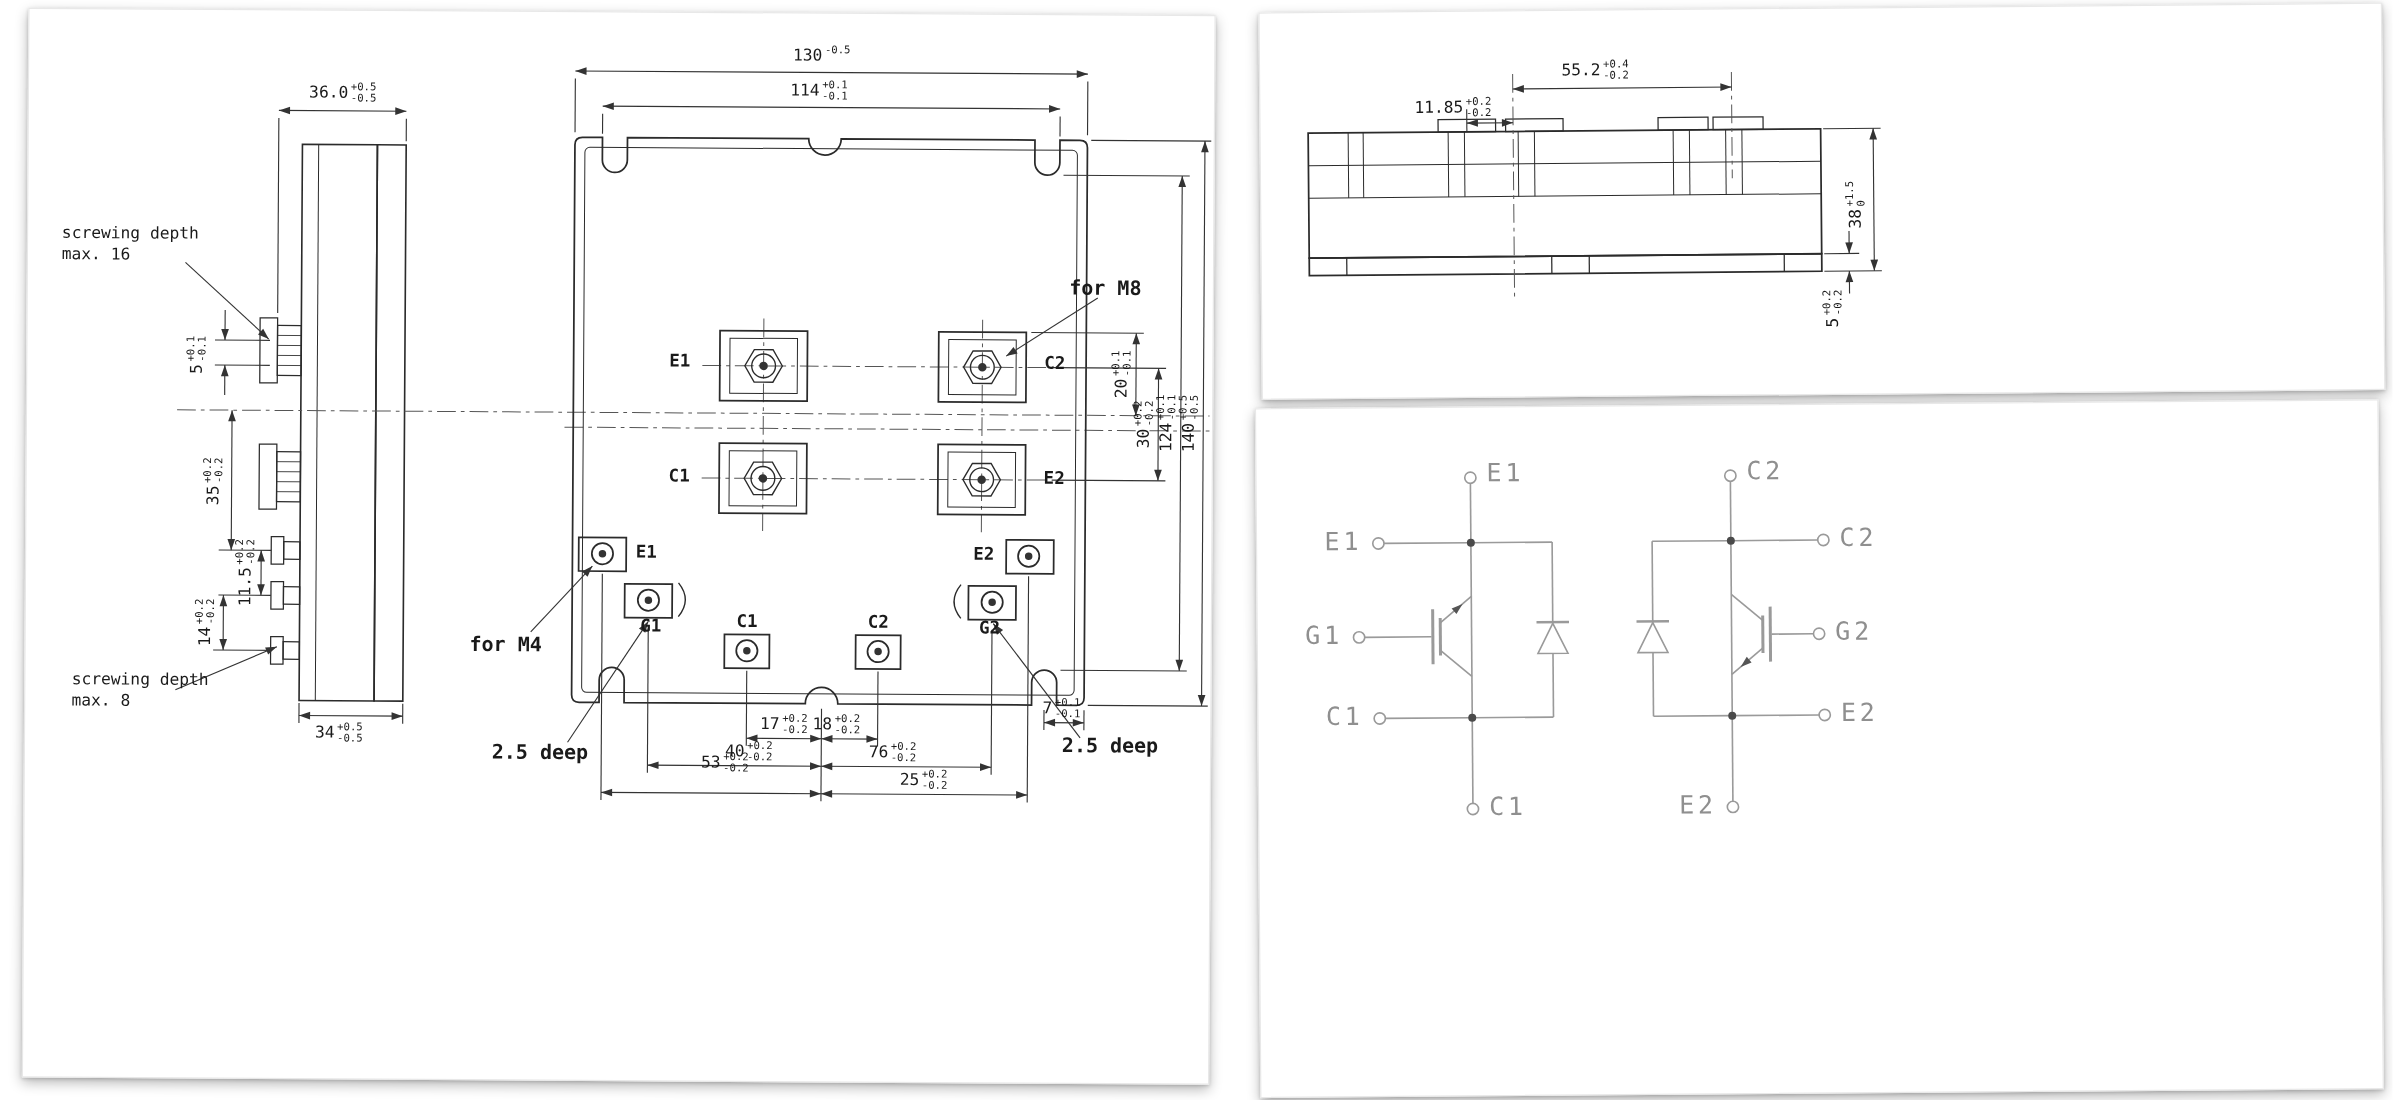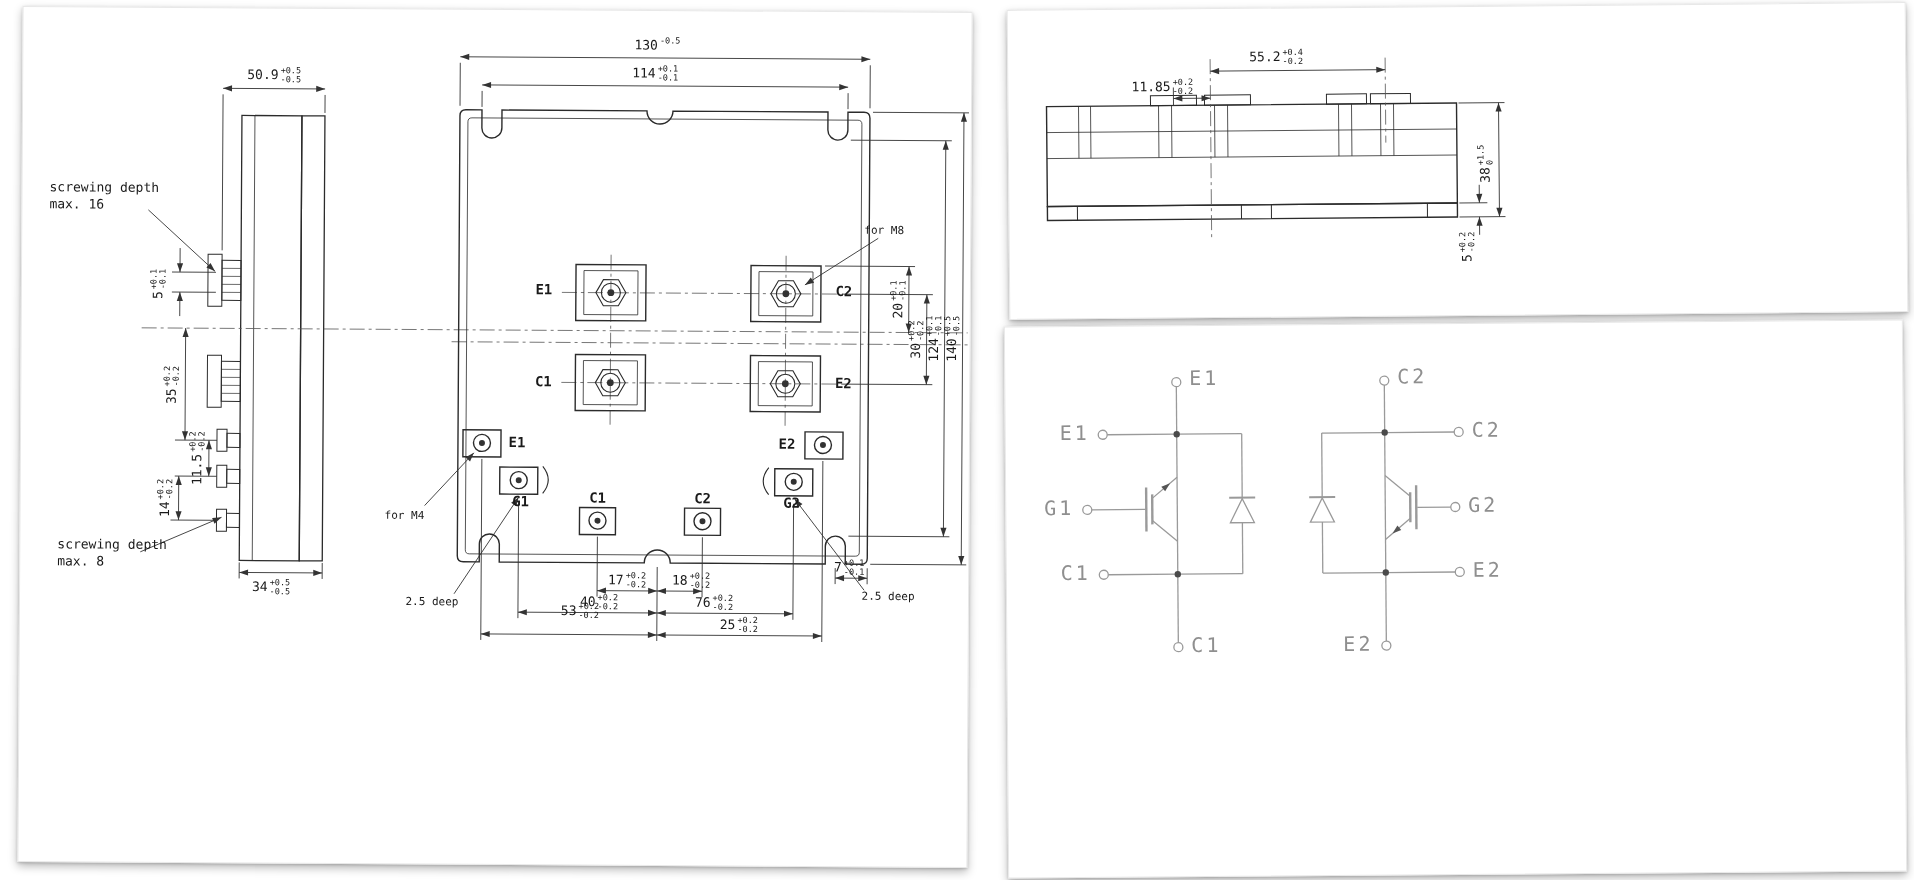--- a/index.html
+++ b/index.html
@@ -10,21 +10,21 @@
   .panel-front{left:1008px;top:6px;width:897px;height:308px;transform:rotate(-.5deg);}
   .panel-schem{left:1006px;top:323px;width:897px;height:550px;transform:rotate(-.45deg);}
   .lbl{position:absolute;transform:translate(-50%,-50%);white-space:nowrap;color:#1a1a1a;z-index:3;}
   .lbl.vert{transform:translate(-50%,-50%) rotate(-90deg);}
   .lbl.la{transform:translate(0,-50%);}
   .dim{display:inline-flex;align-items:center;font-size:13px;line-height:13px;}
   .dim .tol{display:inline-flex;flex-direction:column;margin-left:2px;font-size:8.5px;line-height:8.5px;text-align:left;}
   .dim .tol span{display:block;min-height:8.5px;}
   .term{font-size:14px;font-weight:bold;}
   .note{font-size:13px;line-height:17px;white-space:pre-line;}
-  .note1{font-size:11px;}
+  .note1{font-size:16px;font-weight:bold;}
   .slbl{font-size:20px;color:#8f8f8f;letter-spacing:3px;}
   .watermark{position:absolute;left:535px;top:208px;z-index:6;font-family:"Liberation Sans",sans-serif;
              font-weight:bold;font-size:82px;letter-spacing:10px;pointer-events:none;
              color:rgba(174,174,174,.42);}
   .watermark .red{color:rgba(225,60,75,.55);}
 </style>
 </head>
 <body>
 
 <div class="page">
@@ -177,21 +177,21 @@
         <line x1="126" y1="202" x2="193" y2="263" marker-end="url(#am)"></line>
         <line x1="120" y1="544" x2="201" y2="509" marker-end="url(#am)"></line>
         <line x1="856" y1="226" x2="783" y2="273" marker-end="url(#am)"></line>
         <line x1="404" y1="496" x2="453" y2="443" marker-end="url(#am)"></line>
         <line x1="434" y1="584" x2="498" y2="487" marker-end="url(#am)"></line>
         <line x1="844" y1="578" x2="774" y2="487" marker-end="url(#am)"></line>
       </g>
     </svg>
 
     <span class="lbl dim" style="left:251px;top:66px">
-        <span>50.9</span>
+        <span>36.0</span>
         <span class="tol">
           <span>+0.5</span>
           <span>-0.5</span>
         </span>
       </span>
     <span class="lbl dim vert" style="left:136px;top:276px">
         <span>5</span>
         <span class="tol">
           <span>+0.1</span>
           <span>-0.1</span>
@@ -279,21 +279,21 @@
           <span>-0.1</span>
         </span>
       </span>
     <span class="lbl dim" style="left:607px;top:569px">
         <span>17</span>
         <span class="tol">
           <span>+0.2</span>
           <span>-0.2</span>
         </span>
       </span>
-    <span class="lbl dim" style="left:671px;top:569px">
+    <span class="lbl dim" style="left:649px;top:569px">
         <span>18</span>
         <span class="tol">
           <span>+0.2</span>
           <span>-0.2</span>
         </span>
       </span>
     <span class="lbl dim" style="left:579px;top:591px">
         <span>40</span>
         <span class="tol">
           <span>+0.2</span>

